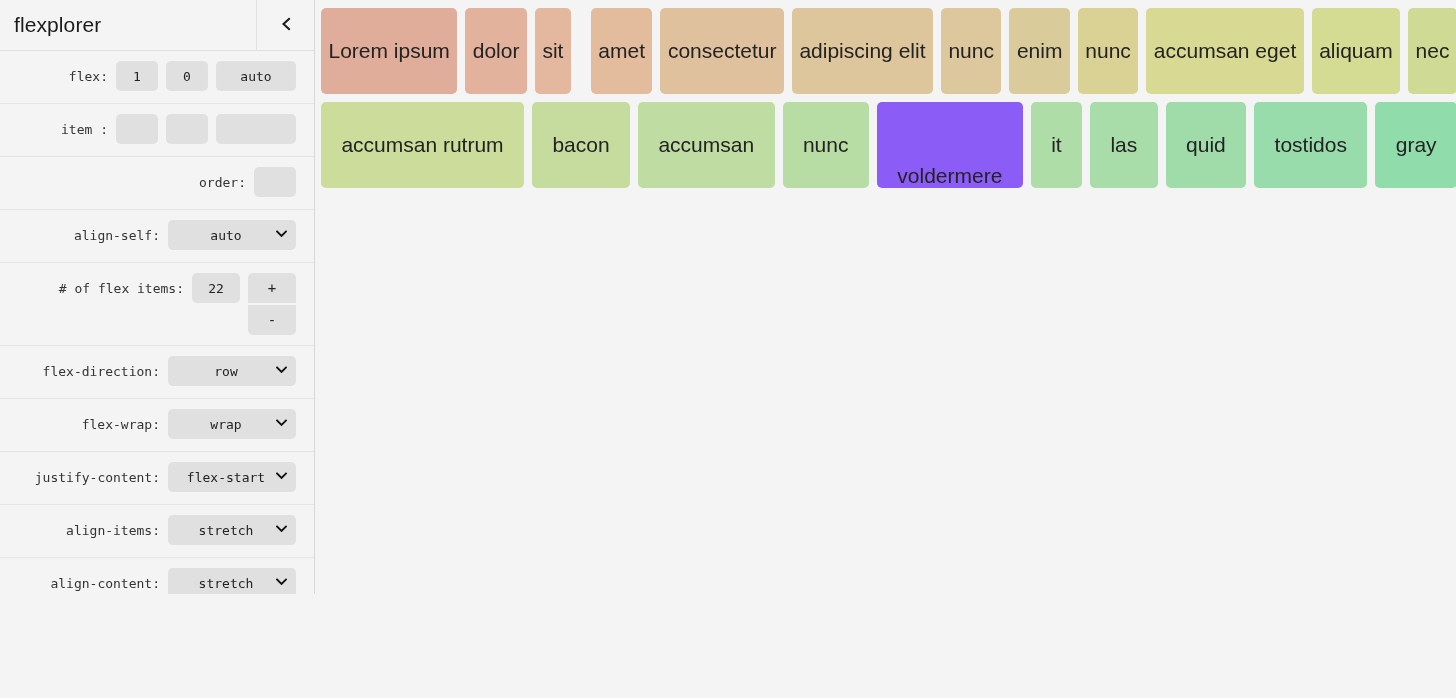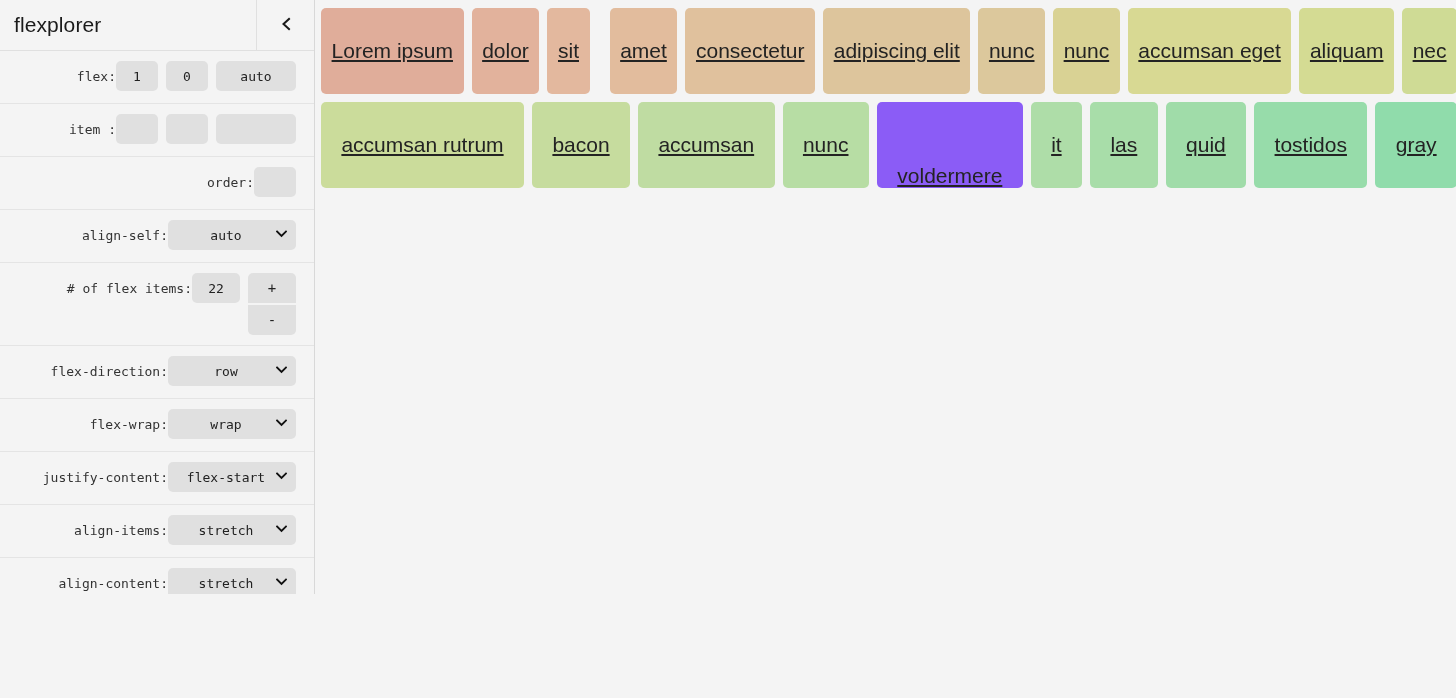--- a/index.html
+++ b/index.html
@@ -64,20 +64,21 @@
     display: flex;
     align-items: flex-start;
     justify-content: flex-end;
     flex-wrap: wrap;
     font-family: "DejaVu Sans Mono", monospace;
     font-size: 13px;
     color: #363636;
   }
   .sb-label {
     line-height: 32px;
+    padding-right: 8px;
     white-space: nowrap;
     text-align: right;
     font-family: "DejaVu Sans Mono", monospace;
     font-size: 13px;
     color: #333;
   }
   .ctl {
     background: #e0e0e0;
     border: none;
     border-radius: 5px;
@@ -169,21 +170,20 @@
     display: flex;
     align-items: center;
     justify-content: center;
     font-family: "Liberation Sans", sans-serif;
     font-size: 21px;
     color: #232323;
     padding: 0 4px;
     white-space: nowrap;
     min-height: 56px;
     cursor: pointer;
-    text-decoration: underline;
   }
 </style>
 </head>
 <body>
 
 <div id="app">
 
   <aside id="sidebar">
 
     <div class="sb-header">
@@ -298,20 +298,23 @@
         </div>
         <div class="flex-item" style="background: rgb(224, 193, 157);">
           <span>consectetur</span>
         </div>
         <div class="flex-item" style="background: rgb(221, 197, 156);">
           <span>adipiscing elit</span>
         </div>
         <div class="flex-item" style="background: rgb(220, 200, 156);">
           <span>nunc</span>
         </div>
+        <div class="flex-item" style="background: rgb(217, 203, 154);">
+          <span>enim</span>
+        </div>
         <div class="flex-item" style="background: rgb(217, 210, 148);">
           <span>nunc</span>
         </div>
         <div class="flex-item" style="background: rgb(216, 217, 147);">
           <span>accumsan eget</span>
         </div>
         <div class="flex-item" style="background: rgb(212, 219, 147);">
           <span>aliquam</span>
         </div>
         <div class="flex-item" style="background: rgb(207, 219, 149);">

